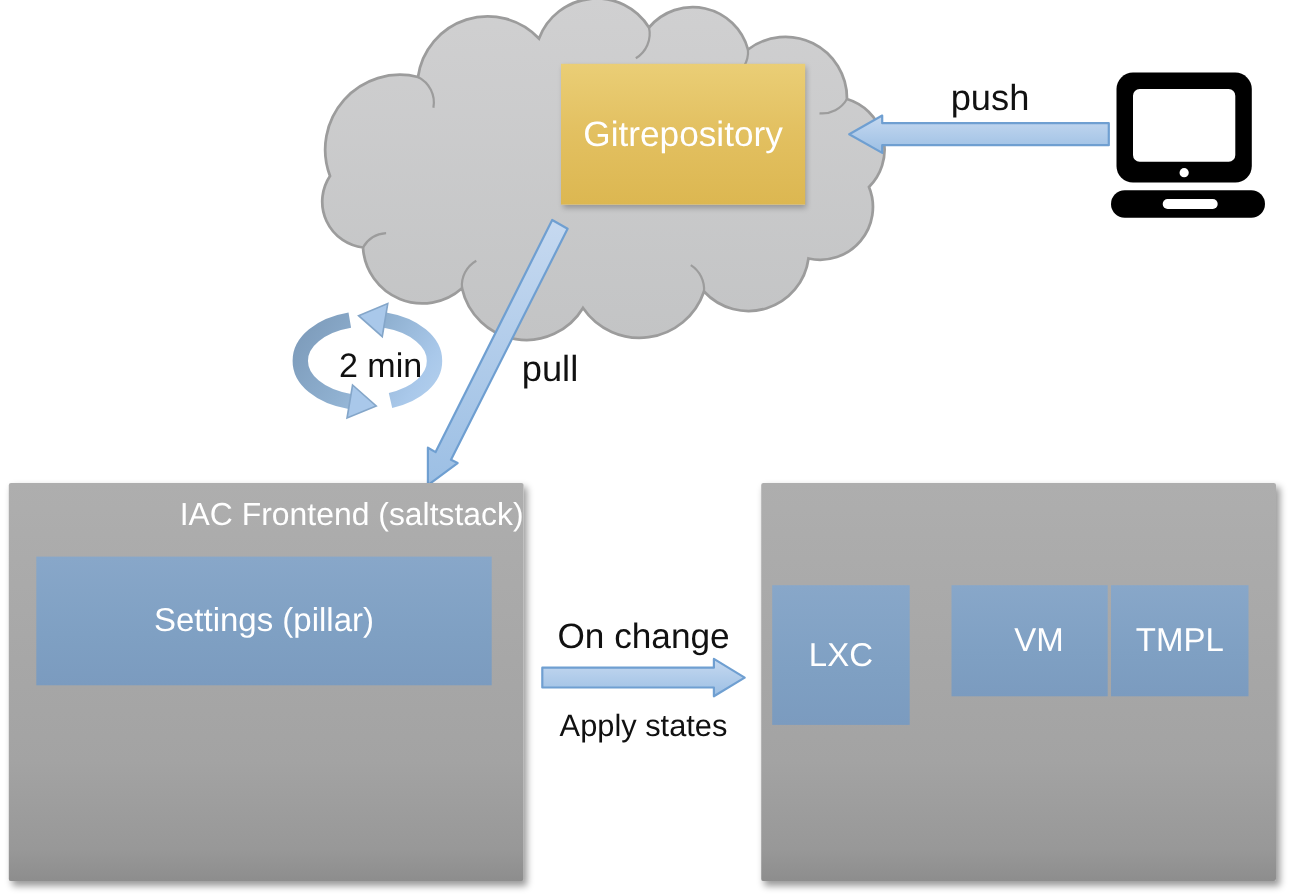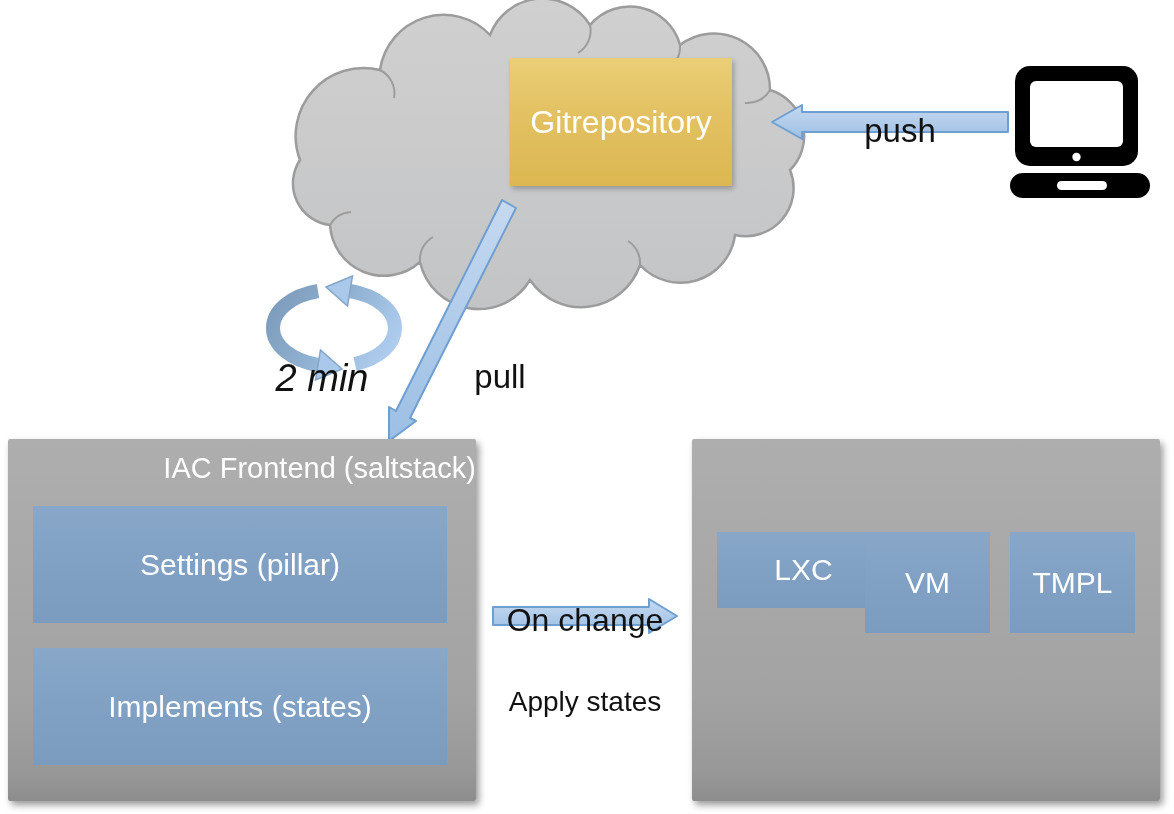--- a/index.html
+++ b/index.html
@@ -9,21 +9,20 @@
     background:#ffffff;
     font-family:"Liberation Sans", sans-serif;
     overflow:hidden;
   }
   .svg-layer{position:absolute;left:0;top:0;}
   .abs{position:absolute;}
   .label{
     color:#111111;
     text-align:center;
     white-space:nowrap;
-    margin-top:42px;
   }
   .git-box{
     left:510px;top:58px;width:222px;height:128px;
     background:linear-gradient(180deg,#eace76 0%,#e3c162 45%,#dcb751 100%);
     box-shadow:2px 3px 5px rgba(0,0,0,0.25);
     display:flex;flex-direction:row;align-items:center;justify-content:center;
     color:#ffffff;font-size:32px;line-height:1.33;text-align:center;
   }
   .panel{
     top:439px;width:468px;height:362px;
@@ -114,41 +113,38 @@
 
   <div class="abs git-box">
     <div>Git</div>
     <div>repository</div>
   </div>
 
   <div class="abs label" style="left:845px;top:70px;width:110px;font-size:33px;">push</div>
 
   <div class="abs label" style="left:460px;top:316px;width:80px;font-size:33px;">pull</div>
 
-  <div class="abs label" style="left:272px;top:315px;width:100px;font-size:38px;font-style:italic;">2 min</div>
+  <div class="abs label" style="left:296px;top:315px;width:100px;font-size:31px;">2 min</div>
 
   <div class="abs label" style="left:490px;top:560px;width:190px;font-size:32px;">On change</div>
 
   <div class="abs label" style="left:485px;top:644px;width:200px;font-size:28px;">Apply states</div>
 
   <div class="abs panel" style="left:8px;">
     <div class="panel-title">IAC Frontend (saltstack)</div>
     <div class="blue-box" style="left:25px;top:67px;width:414px;height:117px;">
       <span>Settings (pillar)</span>
     </div>
-    <div class="blue-box" style="left:25px;top:209px;width:414px;height:117px;">
-      <span>Implements (states)</span>
-    </div>
   </div>
 
   <div class="abs panel" style="left:692px;">
-    <div class="blue-box" style="left:25px;top:93px;width:125px;height:76px;padding-left:24px;">
+    <div class="blue-box" style="left:10px;top:93px;width:125px;height:127px;">
       <span>LXC</span>
     </div>
-    <div class="blue-box" style="left:173px;top:93px;width:125px;height:101px;">
+    <div class="blue-box" style="left:173px;top:93px;width:125px;height:101px;padding-left:17px;">
       <span>VM</span>
     </div>
     <div class="blue-box" style="left:318px;top:93px;width:125px;height:101px;">
       <span>TMPL</span>
     </div>
   </div>
 
 </div>
 
 </body></html>

